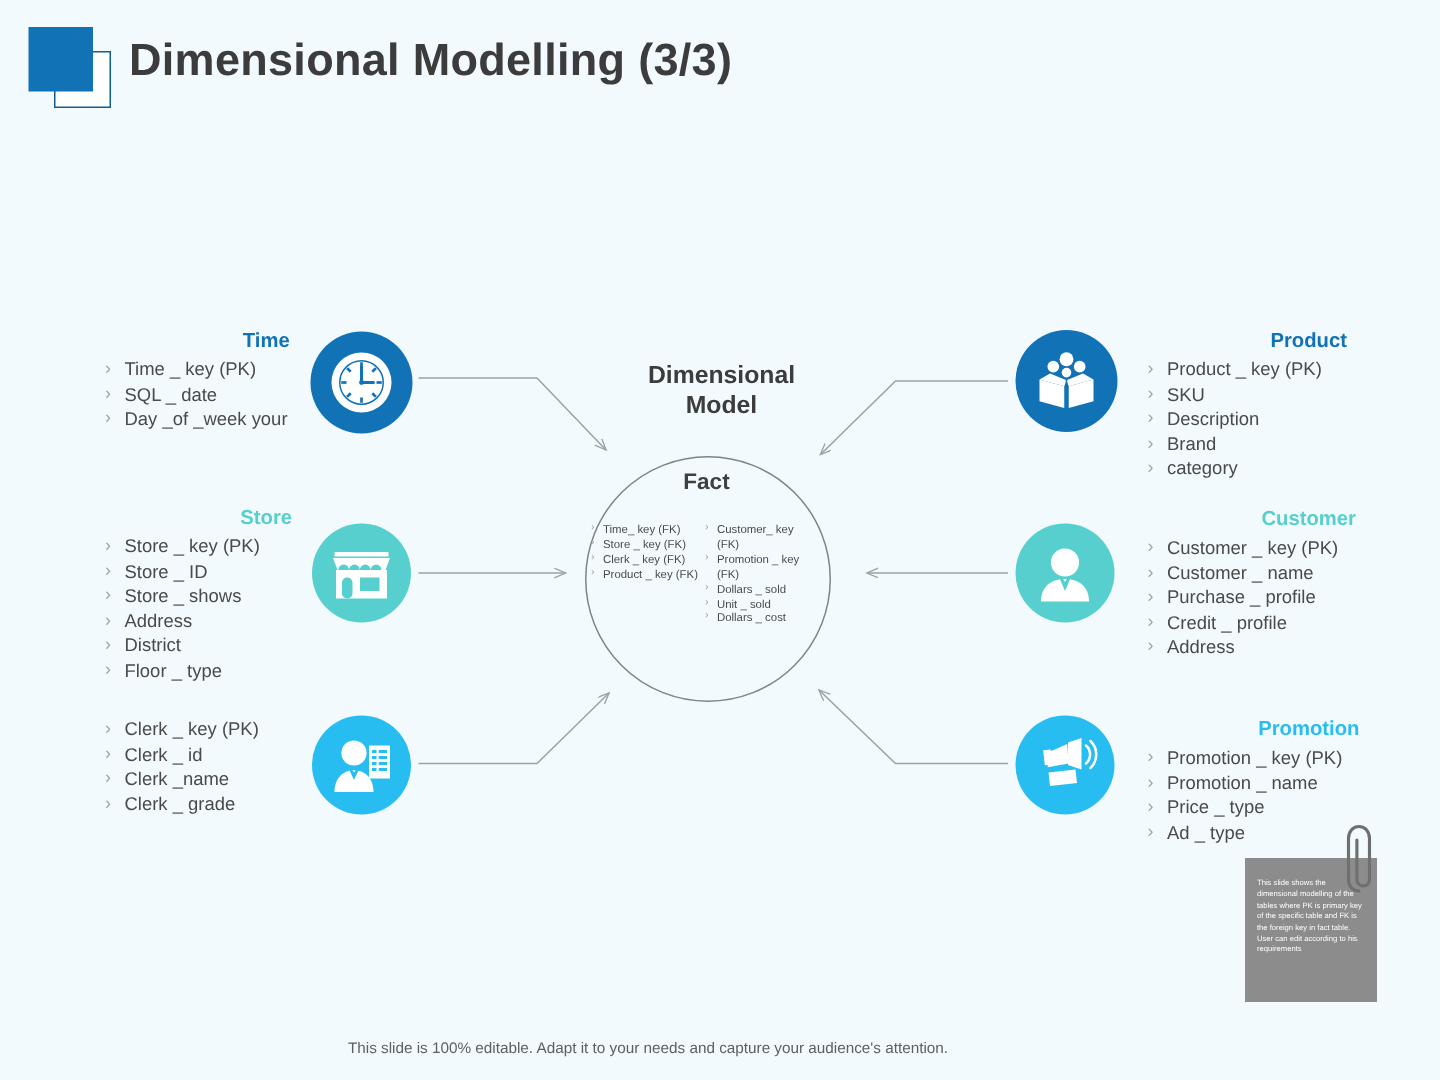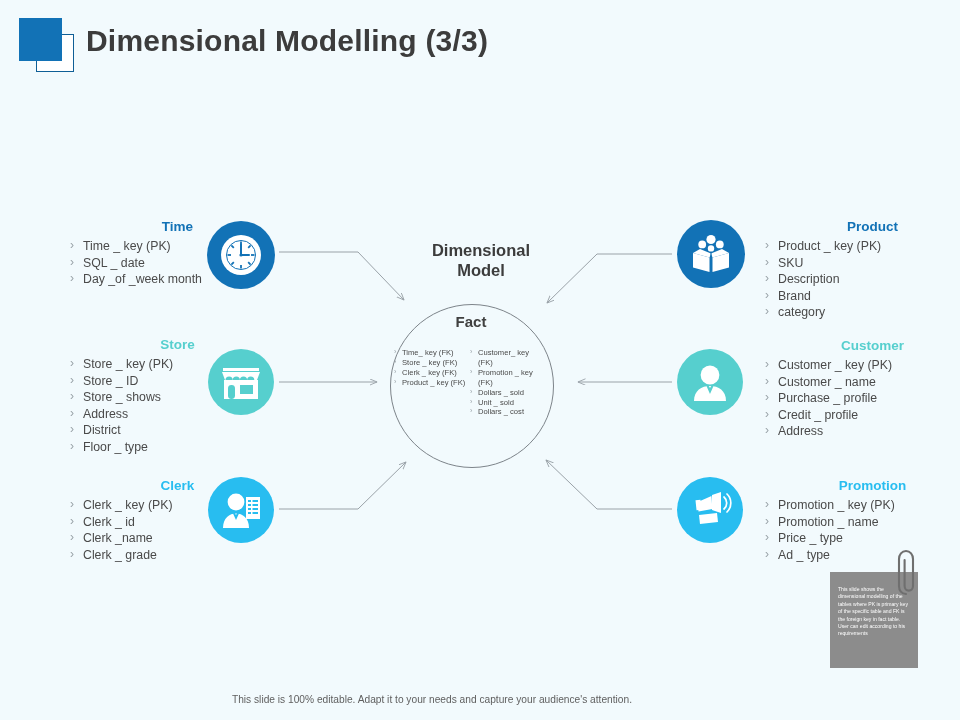--- a/index.html
+++ b/index.html
@@ -99,38 +99,37 @@
     <path d="M672,382 L578,382" fill="none" stroke="#9aa2a8" stroke-width="1" marker-end="url(#ah)"></path>
 
     <path d="M672,509 L597,509 L546,460" fill="none" stroke="#9aa2a8" stroke-width="1" marker-end="url(#ah)"></path>
   </svg>
 
   <div class="dim left-col" style="top:219px;">
     <div class="dim-title" style="color:#1272b6;">Time</div>
     <ul>
       <li>Time _ key (PK)</li>
       <li>SQL _ date</li>
-      <li>Day _of _week month</li>
+      <li>Day _of _week your</li>
     </ul>
   </div>
 
   <div class="dim left-col" style="top:337px;">
     <div class="dim-title" style="color:#56cfce;">Store</div>
     <ul>
       <li>Store _ key (PK)</li>
       <li>Store _ ID</li>
       <li>Store _ shows</li>
       <li>Address</li>
       <li>District</li>
       <li>Floor _ type</li>
     </ul>
   </div>
 
   <div class="dim left-col" style="top:478px;">
-    <div class="dim-title" style="color:#28bdf0;">Clerk</div>
     <ul>
       <li>Clerk _ key (PK)</li>
       <li>Clerk _ id</li>
       <li>Clerk _name</li>
       <li>Clerk _ grade</li>
     </ul>
   </div>
 
   <div class="dim right-col" style="top:219px;">
     <div class="dim-title" style="color:#1272b6;">Product</div>

